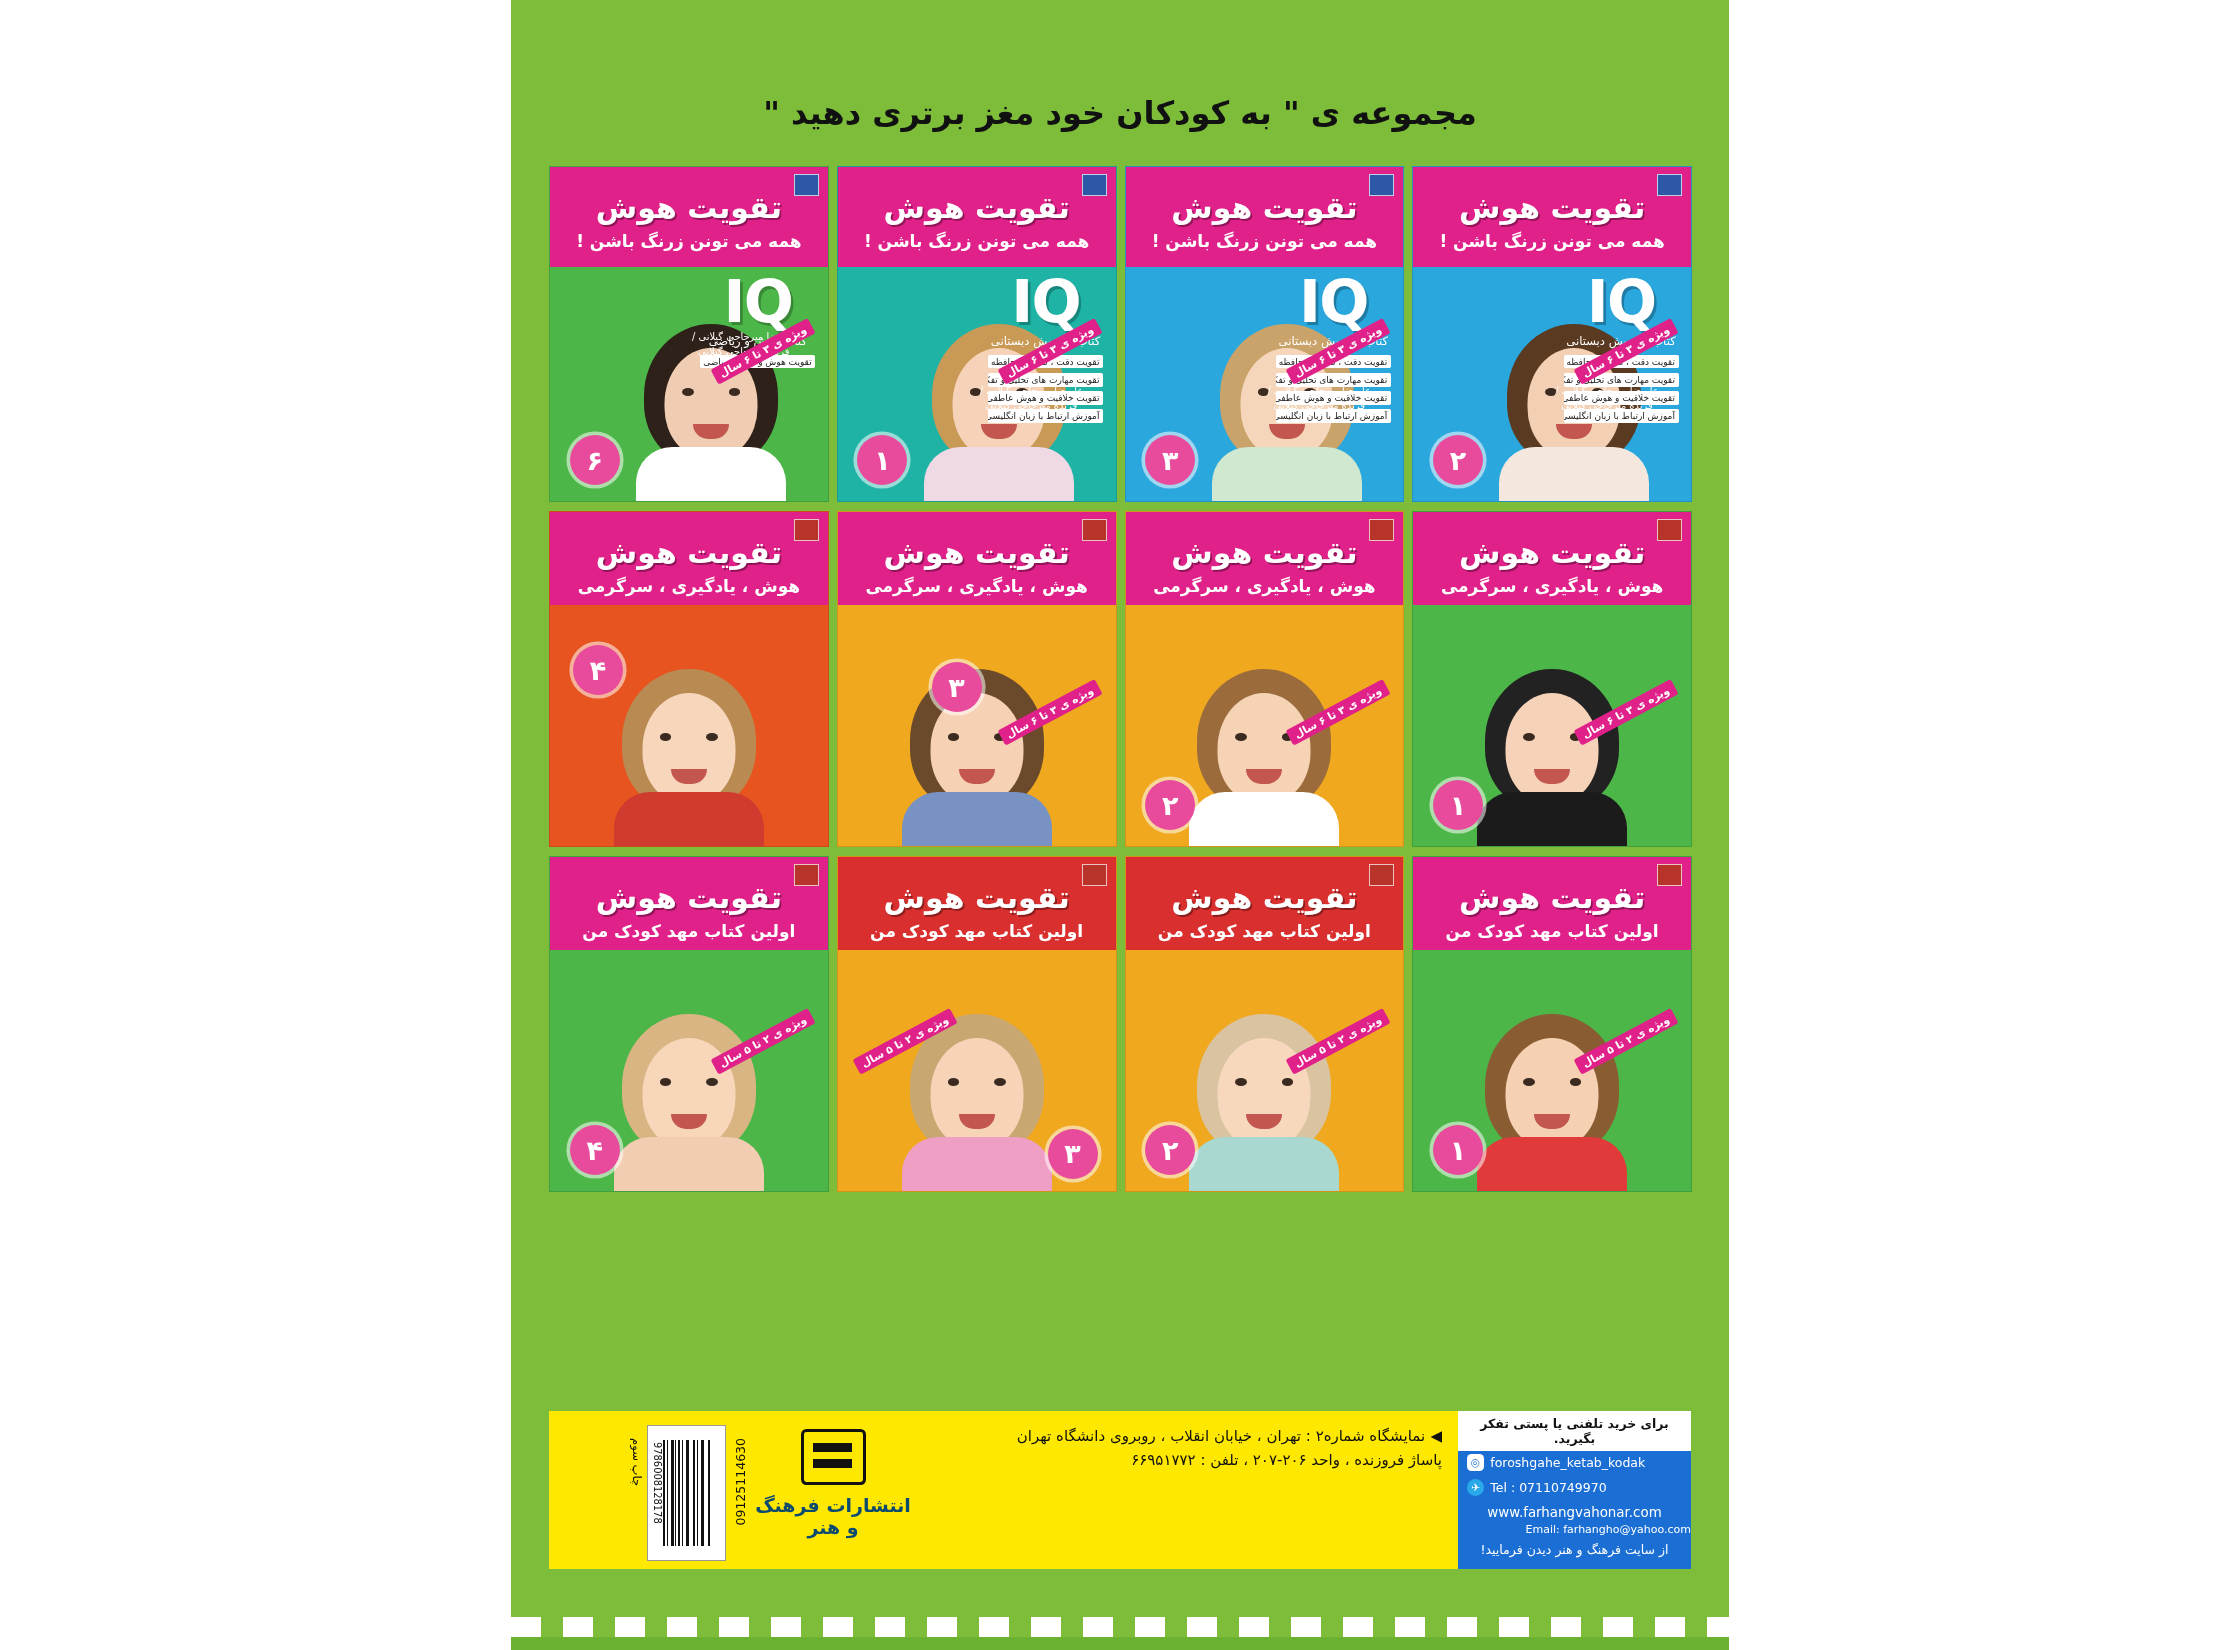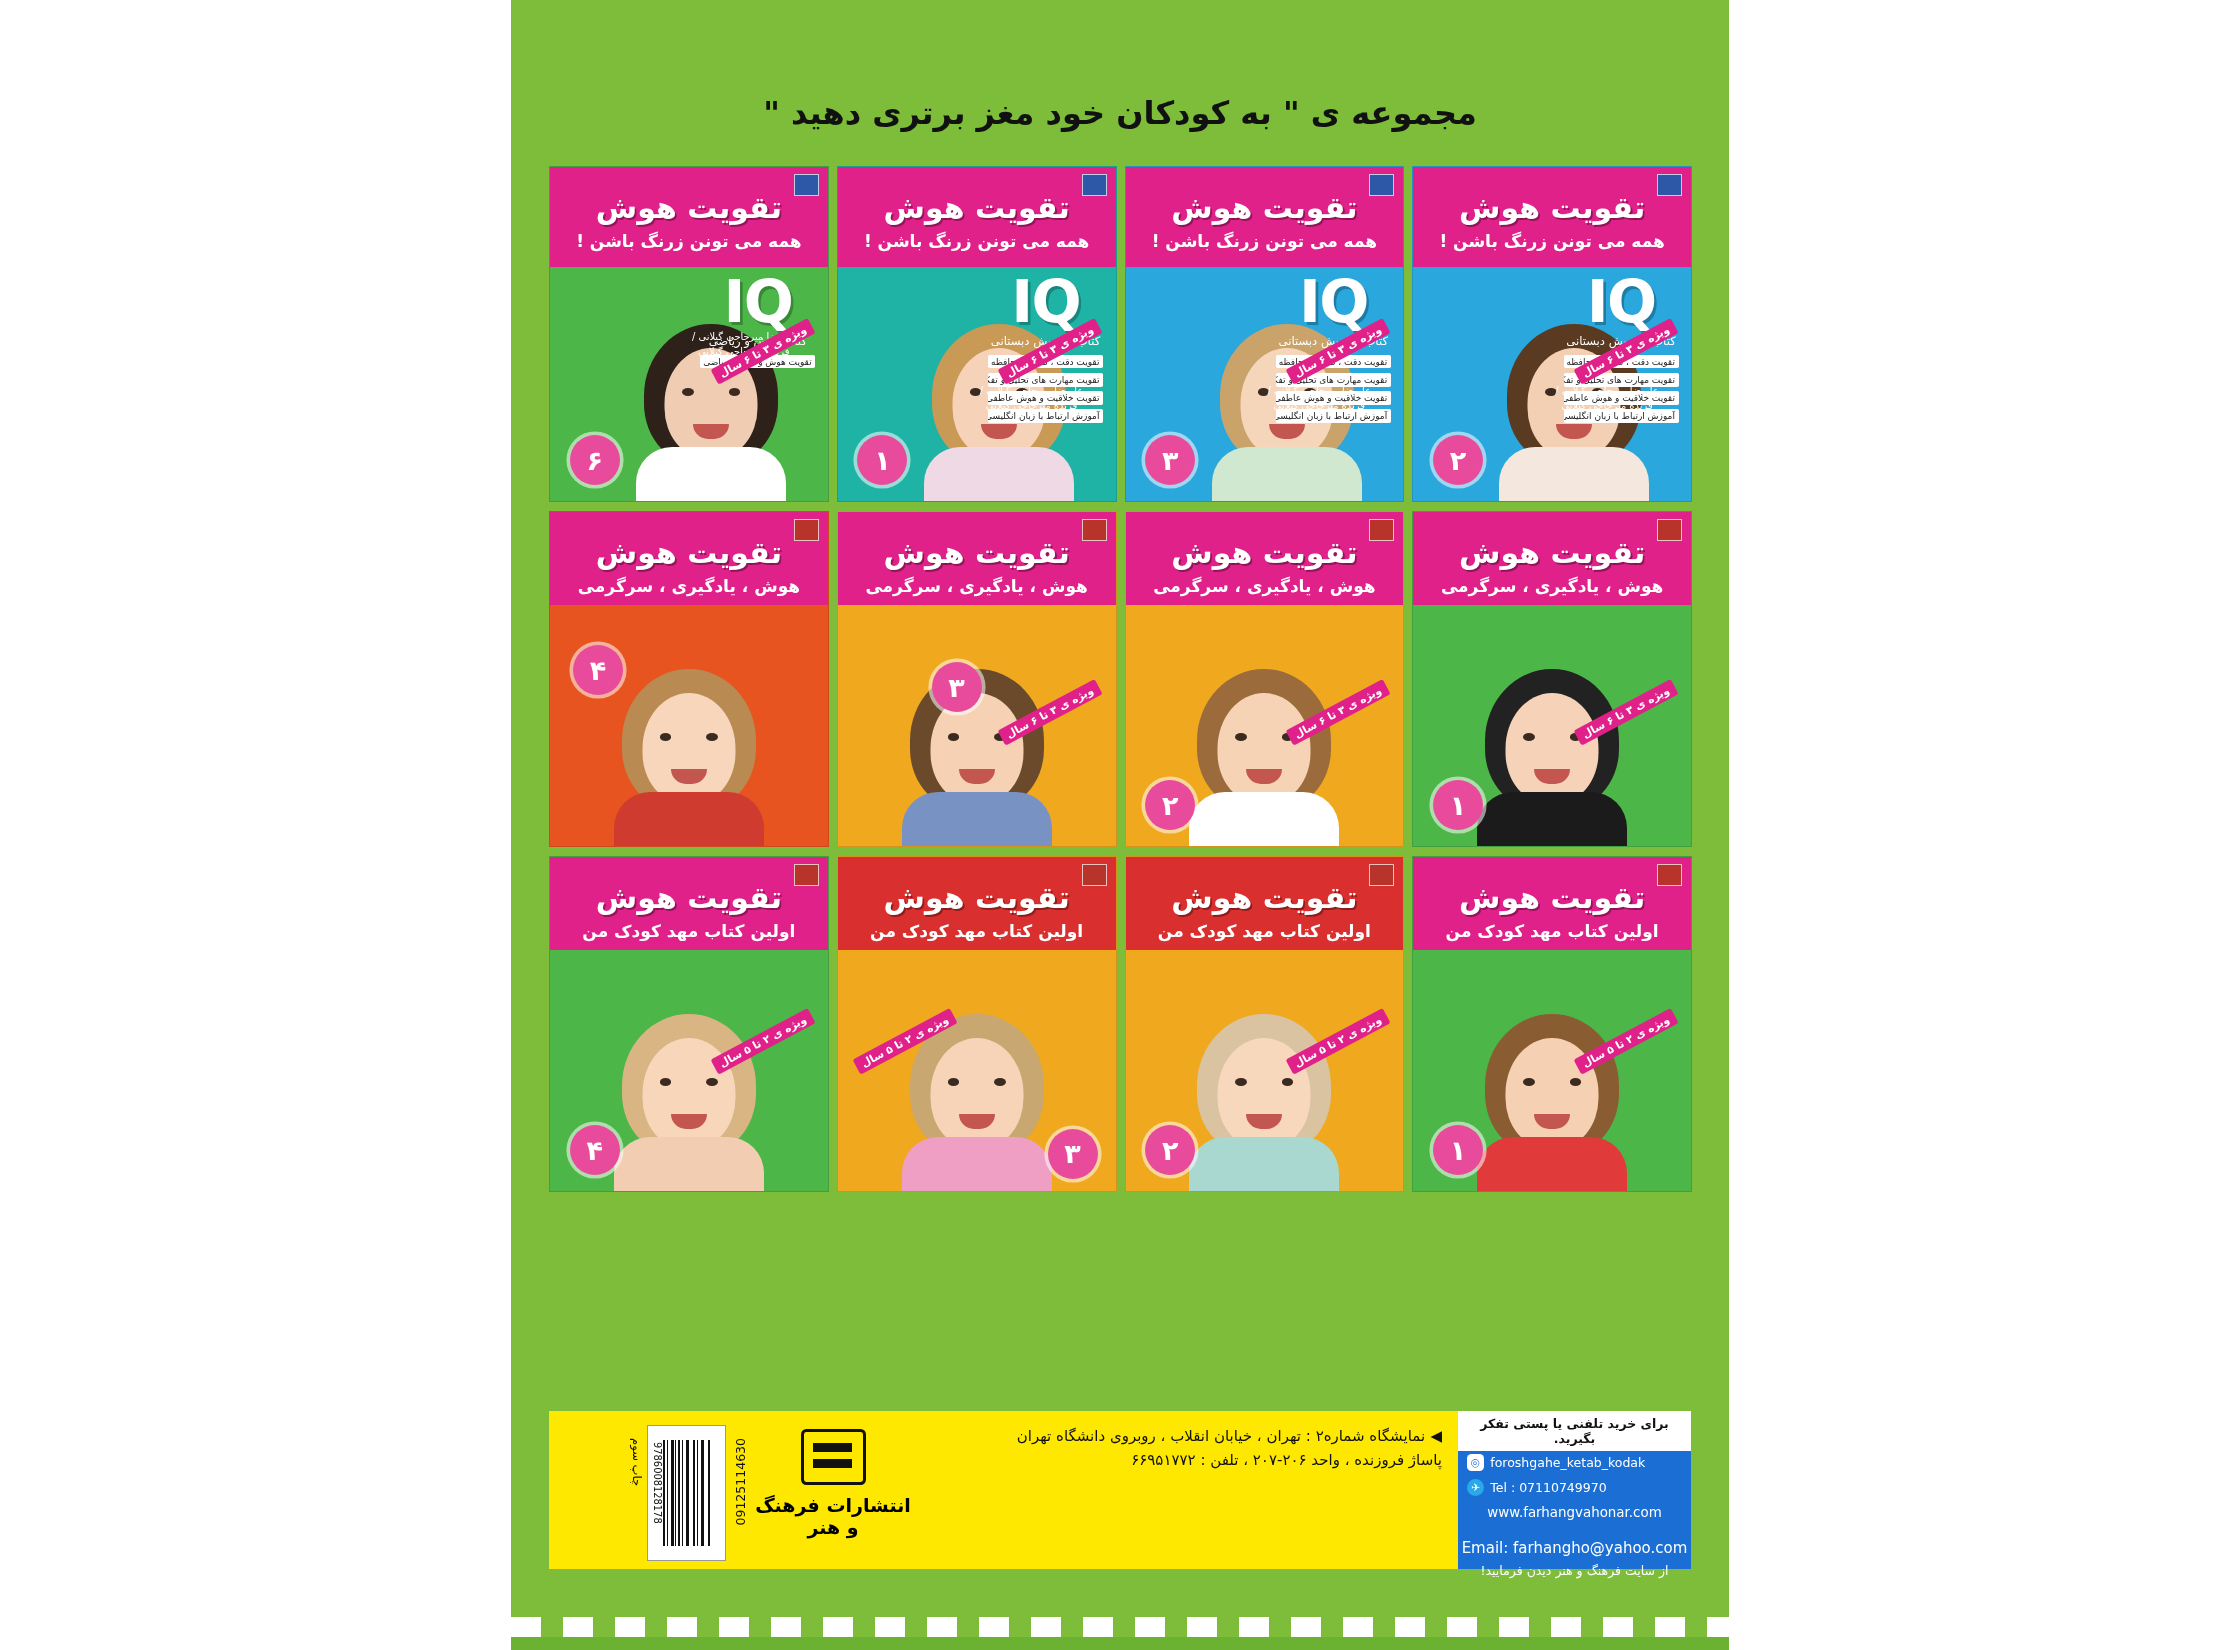--- a/index.html
+++ b/index.html
@@ -314,24 +314,24 @@
     font-weight: bold;
   }
   .bb-row .ic.tg { border-radius: 50%; background:#29a9e9; color:#fff; }
   .blue-box .bb-web {
     text-align: center;
     font-size: 13.4px;
     margin-top: 5.4px;
     direction: ltr;
   }
   .blue-box .bb-mail {
-    text-align: center;
-    font-size: 15px;
+    text-align: right;
+    font-size: 11px;
     direction: ltr;
-    margin-top: 19px;
+    margin-top: 3px;
   }
   .blue-box .bb-note {
     text-align: center;
     font-size: 12.5px;
     margin-top: 6.3px;
   }
 
   .addr-block {
     position: absolute;
     right: 287px;
@@ -349,21 +349,21 @@
     margin-left: 5.4px;
     color: #111;
   }
 
   .pub-logo {
     position: absolute;
     right: 811px;
     top: 18px;
     width: 170px;
     text-align: center;
-    color: #000000;
+    color: #0c4a6e;
   }
   .pub-logo .mark {
     width: 59px; height: 50px;
     margin: 0 auto;
     border: 3.6px solid #111;
     border-radius: 5.4px;
     position: relative;
   }
   .pub-logo .mark:after {
     content: "";

